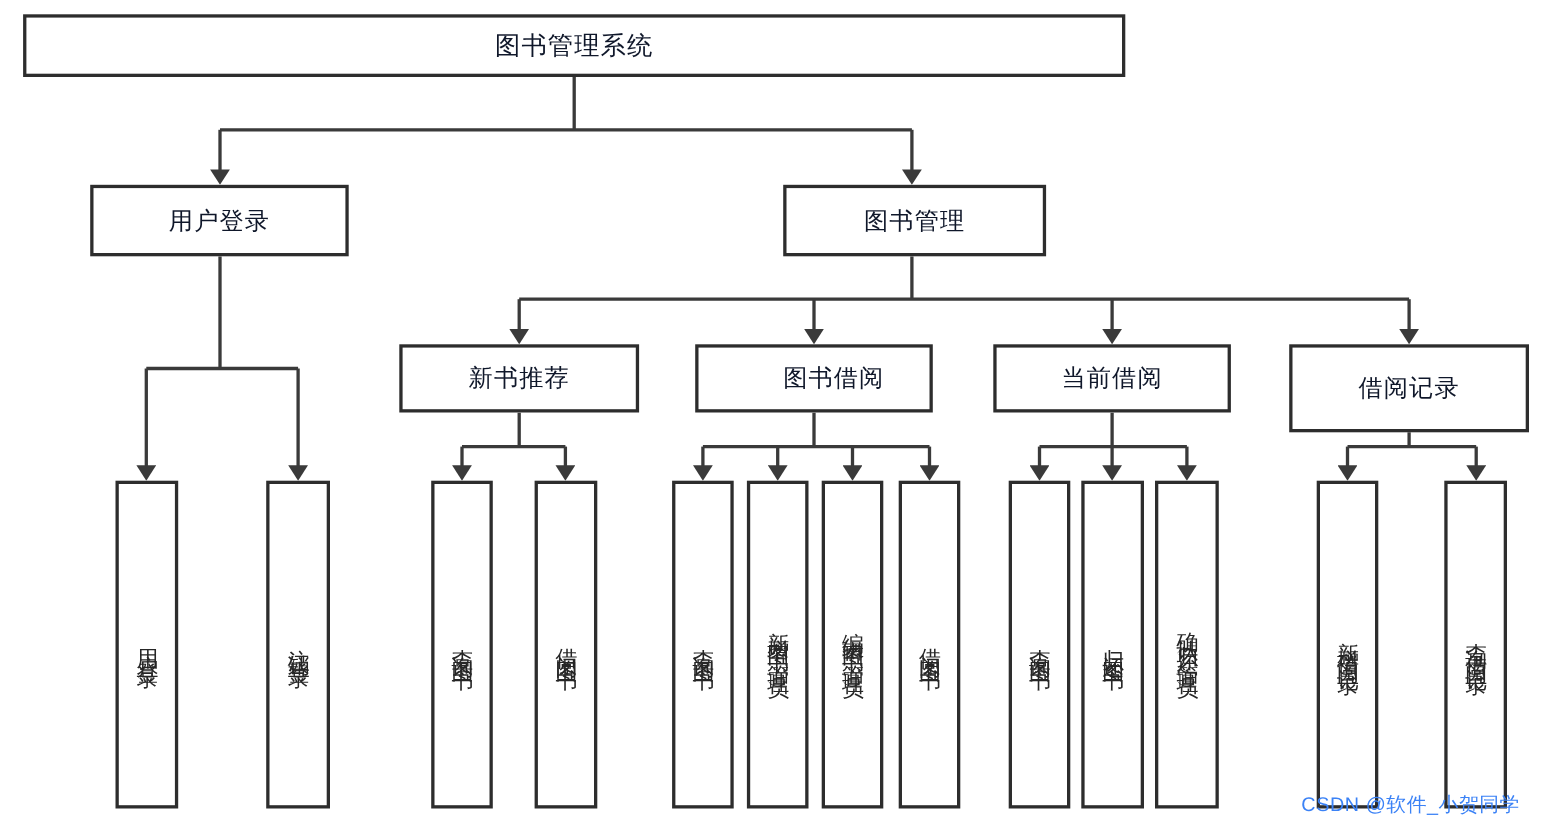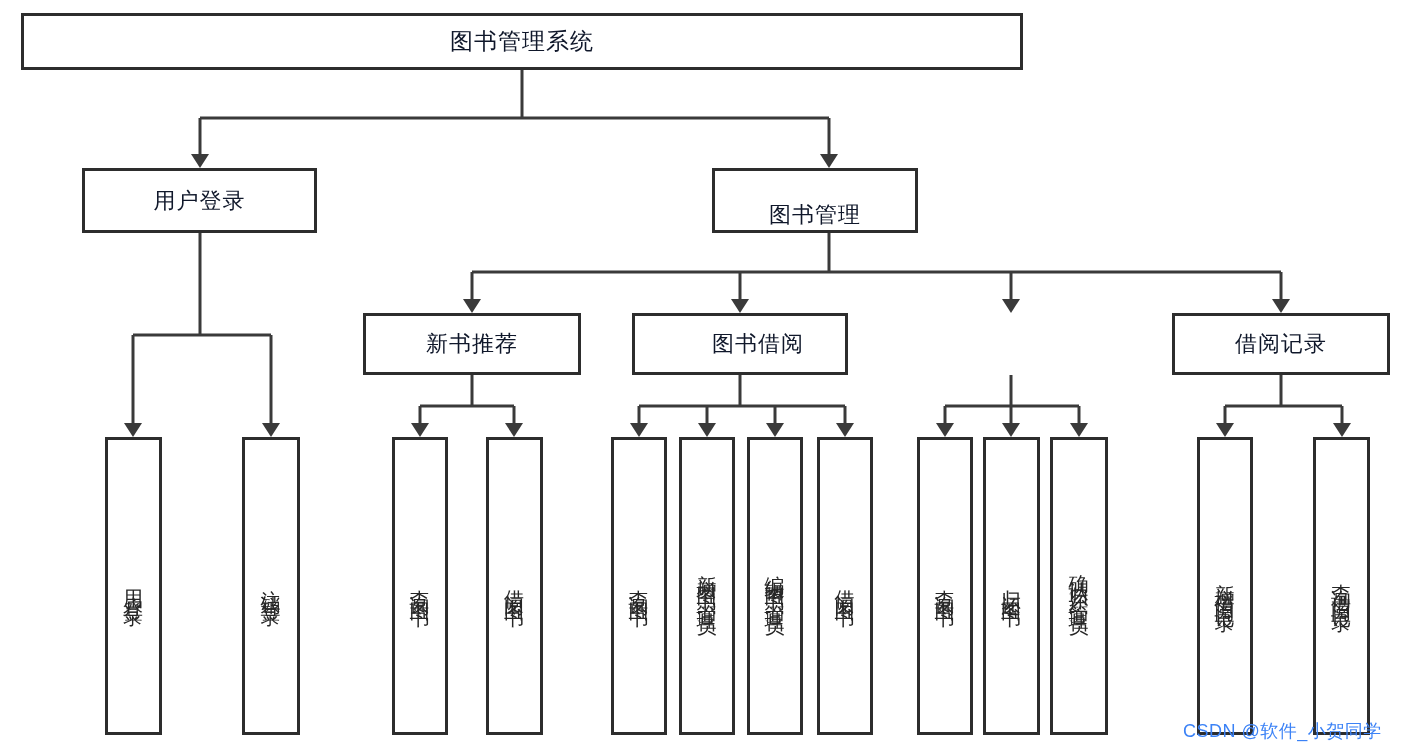--- a/index.html
+++ b/index.html
@@ -111,31 +111,34 @@
     </g>
   </svg>
 
   <div class="box root" style="left:21px; top:13px; width:1002px; height:57px;">
     <span class="hlabel">图书管理系统</span>
   </div>
 
   <div class="box" style="left:82px; top:168px; width:235px; height:65px;">
     <span class="hlabel">用户登录</span>
   </div>
-  <div class="box" style="left:712px; top:168px; width:206px; height:65px;align-items:flex-end;">
+  <div class="box" style="left:712px; top:168px; width:239px; height:65px;">
     <span class="hlabel">图书管理</span>
   </div>
 
   <div class="box" style="left:363px; top:313px; width:218px; height:62px;">
     <span class="hlabel">新书推荐</span>
   </div>
   <div class="box" style="left:632px; top:313px; width:216px; height:62px;padding-left:36px;">
     <span class="hlabel">图书借阅</span>
   </div>
-  <div class="box" style="left:1172px; top:313px; width:218px; height:62px;">
+  <div class="box" style="left:903px; top:313px; width:216px; height:62px;">
+    <span class="hlabel">当前借阅</span>
+  </div>
+  <div class="box" style="left:1172px; top:313px; width:218px; height:80px;">
     <span class="hlabel">借阅记录</span>
   </div>
 
   <div class="box leaf" style="left:105px; top:437px; width:57px; height:298px;">
     <span class="vlabel">用户登录</span>
   </div>
   <div class="box leaf" style="left:242px; top:437px; width:58px; height:298px;">
     <span class="vlabel">注销登录</span>
   </div>
 

